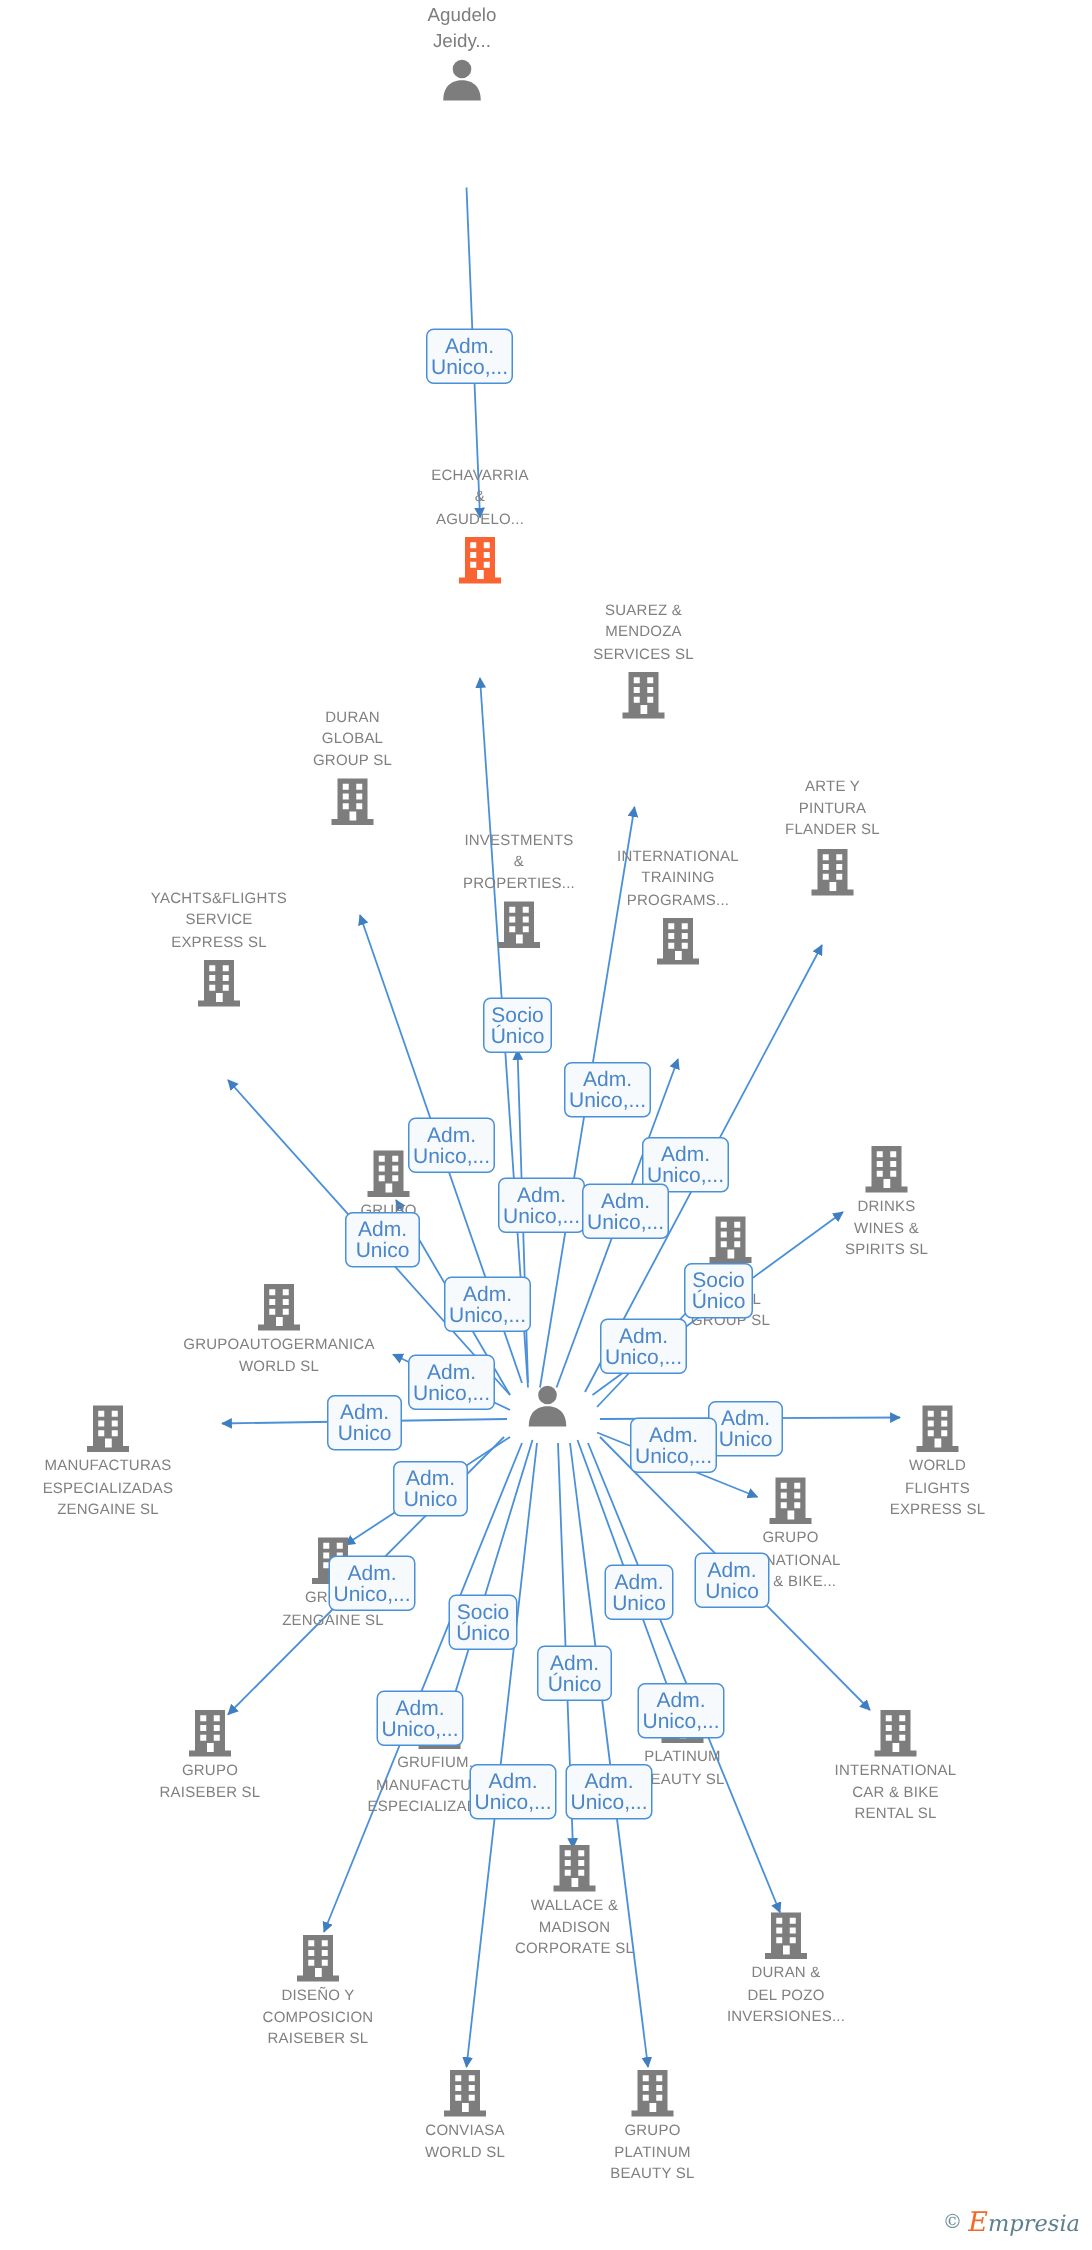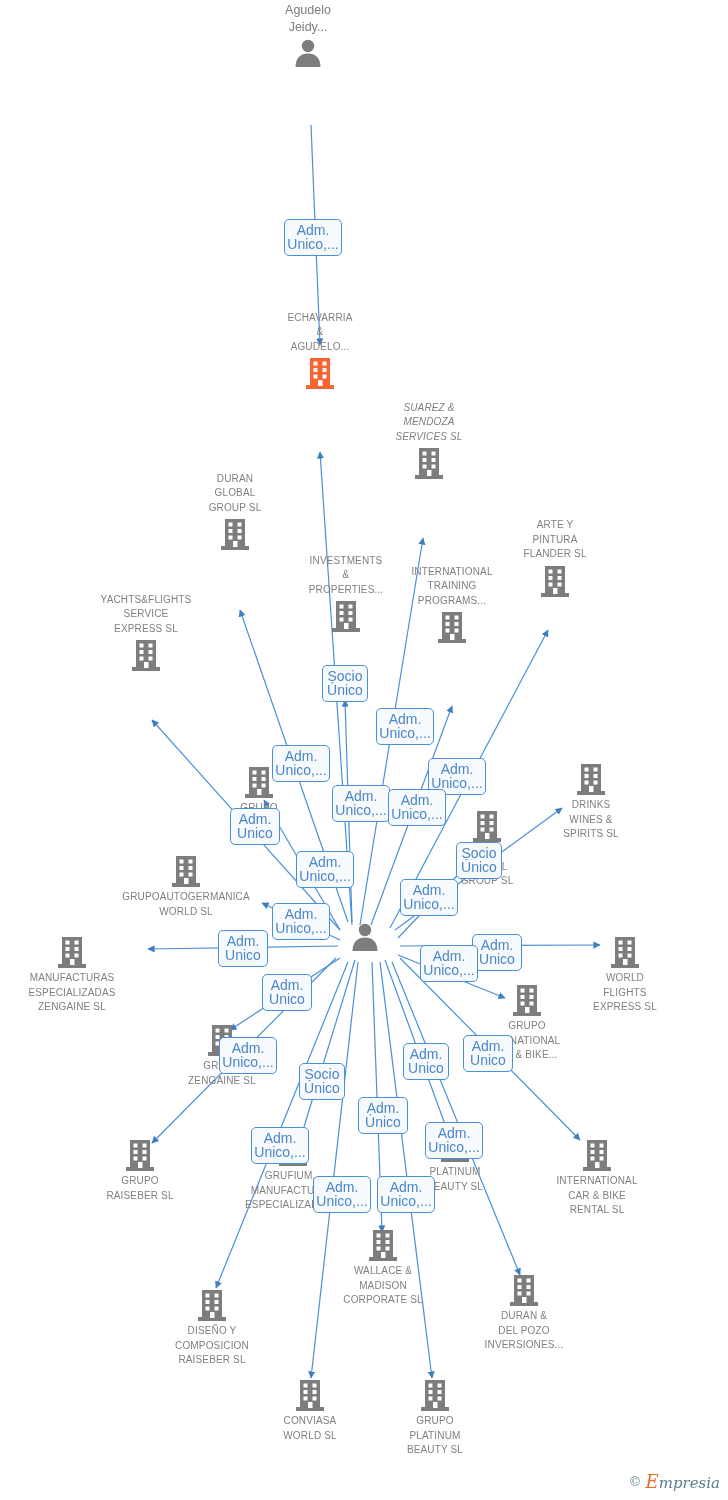--- a/index.html
+++ b/index.html
@@ -147,21 +147,21 @@
   <rect x="8.5" y="5.5" width="4" height="4" fill="#fff"></rect>
   <rect x="17.5" y="5.5" width="4" height="4" fill="#fff"></rect>
   <rect x="8.5" y="12" width="4" height="4" fill="#fff"></rect>
   <rect x="17.5" y="12" width="4" height="4" fill="#fff"></rect>
   <rect x="8.5" y="18.5" width="4" height="4" fill="#fff"></rect>
   <rect x="17.5" y="18.5" width="4" height="4" fill="#fff"></rect>
   <rect x="13" y="24" width="4.5" height="6" fill="#fff"></rect>
 </svg>
         </span>
       </div>
-      <div class="node above" style="left: 429px; top: 400.5px; font-style: italic;">
+      <div class="node above" style="left: 429px; top: 400.5px;">
         <div class="label">SUAREZ &amp;
 MENDOZA
 SERVICES  SL</div>
         <span class="icon">
           <svg width="30" height="34" viewBox="0 0 30 34" aria-hidden="true">
   <rect x="5" y="2" width="20" height="28" fill="#7d7d7d"></rect>
   <rect x="1" y="29" width="28" height="4" fill="#7d7d7d"></rect>
   <rect x="8.5" y="5.5" width="4" height="4" fill="#fff"></rect>
   <rect x="17.5" y="5.5" width="4" height="4" fill="#fff"></rect>
   <rect x="8.5" y="12" width="4" height="4" fill="#fff"></rect>

